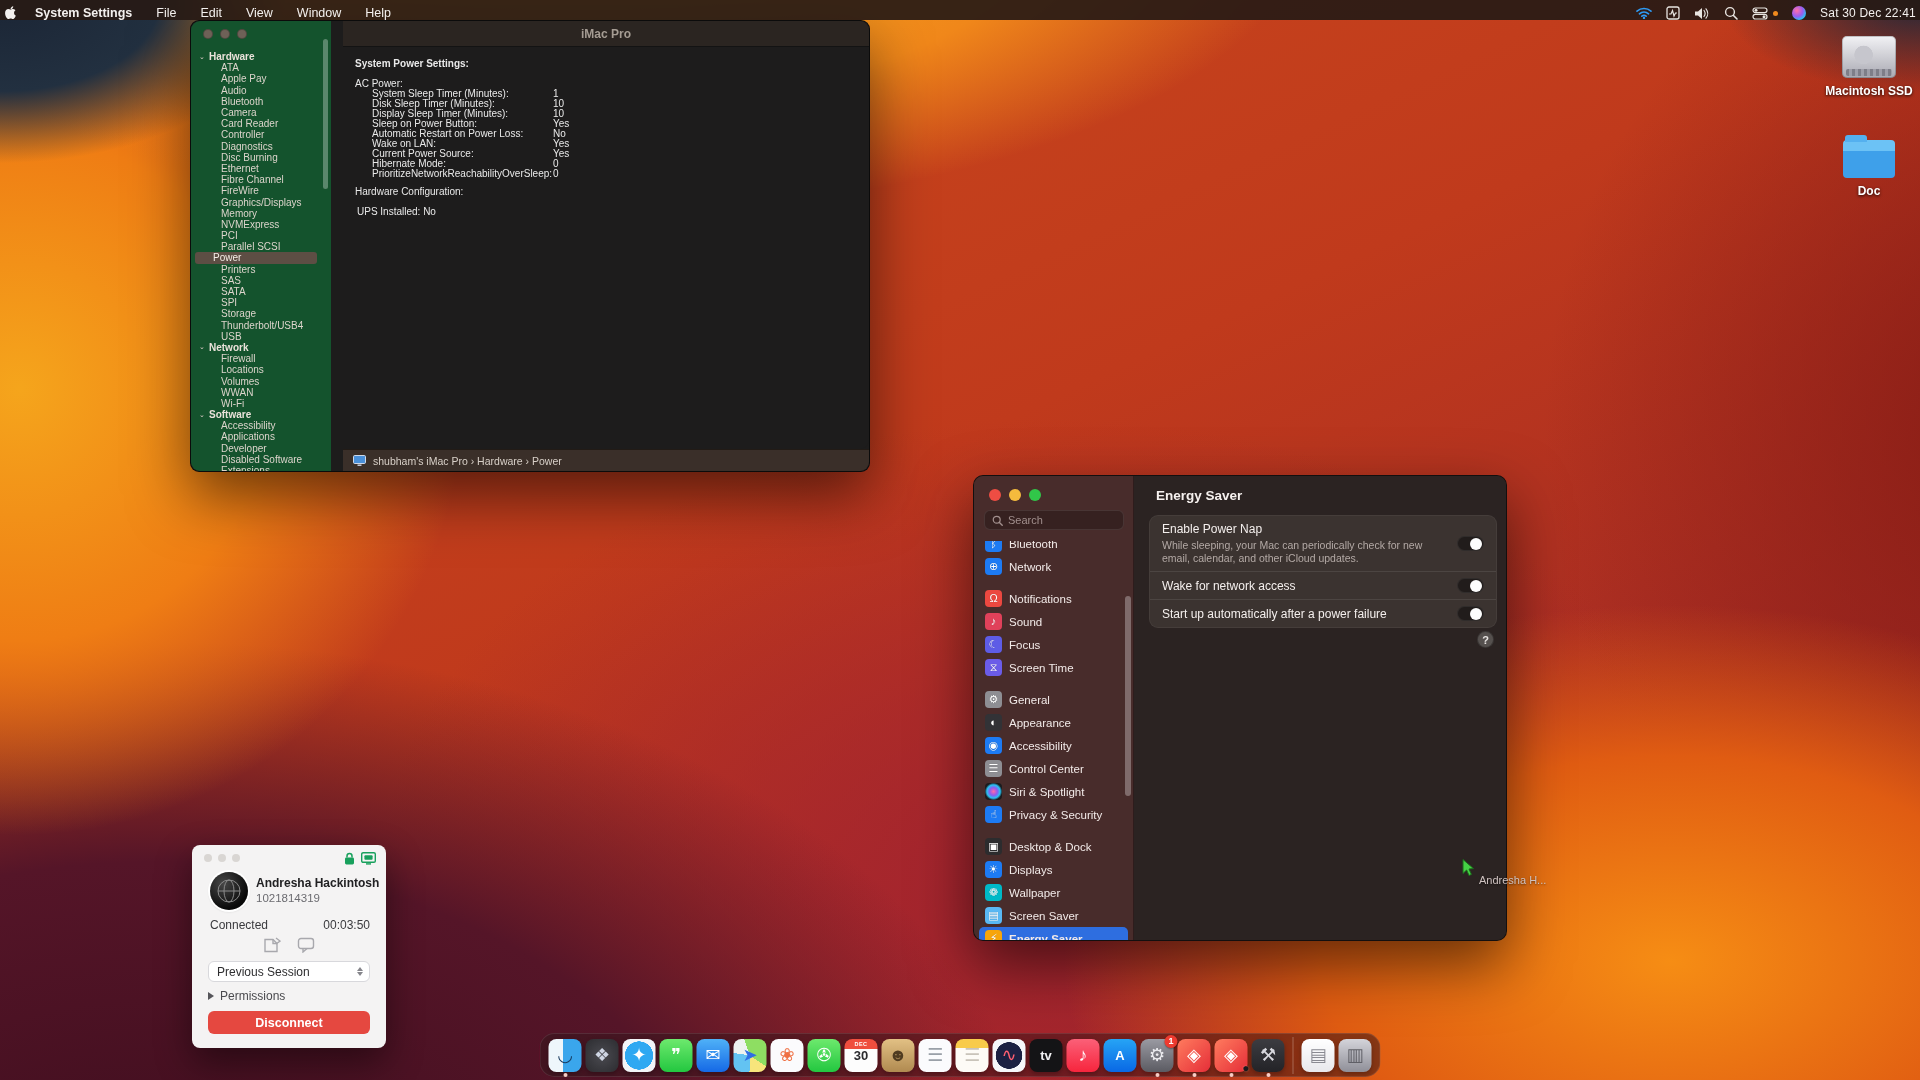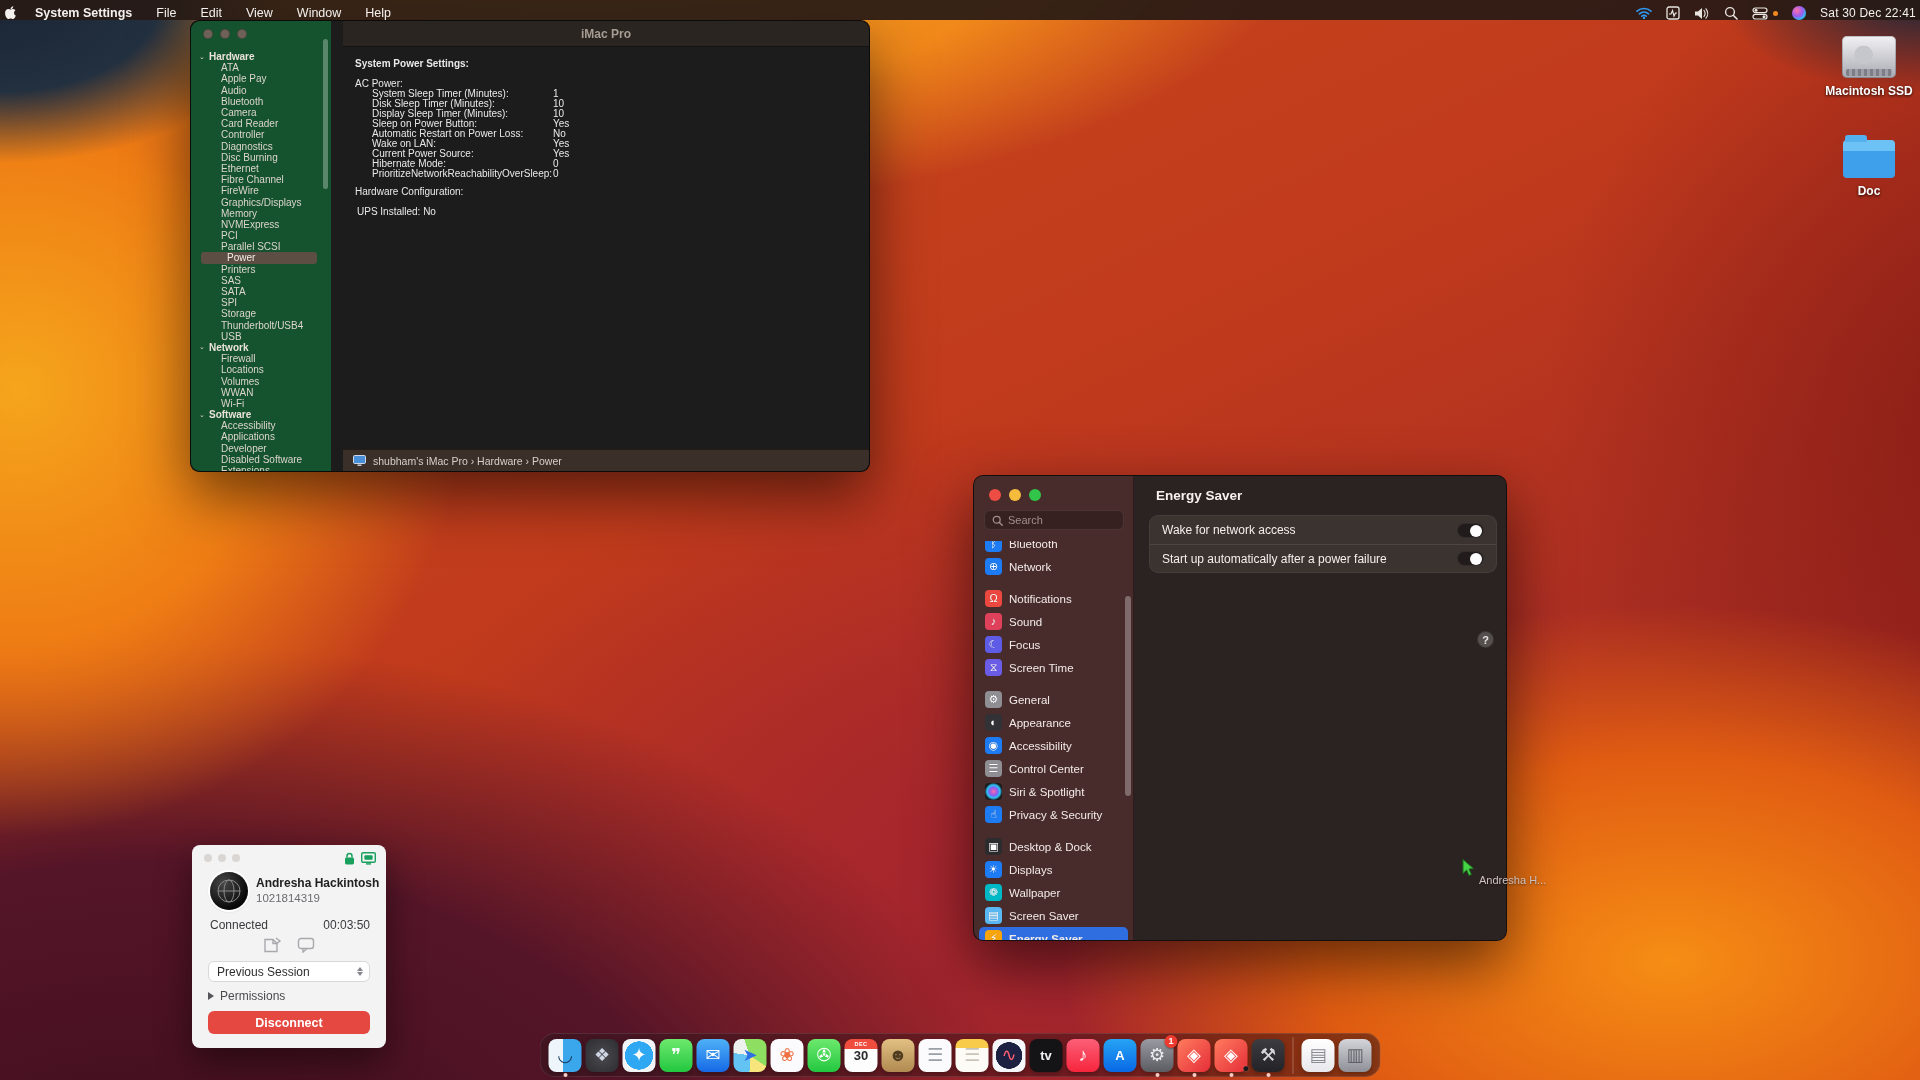--- a/index.html
+++ b/index.html
@@ -37,21 +37,21 @@
   #imac-title{position:absolute;left:152px;right:0;top:0;height:26px;background:#2b2521;border-radius:0 9px 0 0;border-bottom:1px solid #131313}
   #imac-title .ttl{position:absolute;left:0;right:0;top:0;height:26px;display:flex;align-items:center;justify-content:center;
     font-size:12px;font-weight:700;color:#a59c93}
   #imac-side{position:absolute;left:0;top:0;bottom:0;width:140px;background:#14532d;border-radius:9px 0 0 9px;overflow:hidden}
   .gdots{position:absolute;left:12px;top:8px;display:flex;gap:7px}
   .gdots i{width:10px;height:10px;border-radius:50%;background:#6e6157;border:1px solid rgba(0,0,0,.25)}
   #imac-rows{position:absolute;left:0;right:0;top:30px}
   .srow{height:11.2px;display:flex;align-items:center;font-size:10px;color:#ddd5cc;padding-left:20px;white-space:nowrap}
   .srow .chev{width:10px;font-size:7px;color:#c8bfb6;flex:none}
   .srow.hdr{padding-left:8px;font-weight:700;color:#eae2da}
-  .srow.sel{background:#5d4e44;border-radius:3px;margin:0 14px 0 10px;padding-left:16px;color:#f4ede6}
+  .srow.sel{background:#5d4e44;border-radius:3px;margin:0 14px 0 4px;padding-left:8px;color:#f4ede6}
   #imac-sbar{position:absolute;right:3px;top:18px;width:5px;height:150px;border-radius:3px;background:rgba(255,255,255,.30)}
   #imac-content{position:absolute;left:152px;top:26px;right:0;bottom:22px;background:#1d1c1c;color:#e9e9e9;
     font-size:10px;line-height:10px;padding:12px 0 0 12px;border-radius:0 0 9px 0}
   #imac-content .hd{font-weight:700}
   #imac-content .grp{margin-top:10px}
   .prow{position:relative;height:10px;margin-left:17px;white-space:nowrap}
   .prow .pv{position:absolute;left:181px}
   #imac-content .hd2{font-weight:400;margin-top:8px}
   #imac-content .ups{margin-top:10px;margin-left:2px}
   #imac-foot{position:absolute;left:152px;right:0;bottom:0;height:22px;background:#3a2f29;border-top:1px solid #221b16;
@@ -561,20 +561,27 @@
           <span class="ficon" style="background: rgb(247, 165, 10);">⚡</span>
           <span>Energy Saver</span>
         </div>
       </div>
     <div id="set-sbar"></div>
   </div>
   <div id="set-main">
     <div id="panel-title">Energy Saver</div>
     <div id="panel-card">
 
+        <div class="set-row">
+          <div class="txt">
+            <div class="lbl">Enable Power Nap</div>
+            <div class="desc">While sleeping, your Mac can periodically check for new email, calendar, and other iCloud updates.</div>
+          </div>
+          <div class="tog"></div>
+        </div>
 
         <div class="set-row">
           <div class="txt">
             <div class="lbl">Wake for network access</div>
 
           </div>
           <div class="tog"></div>
         </div>
 
         <div class="set-row">

